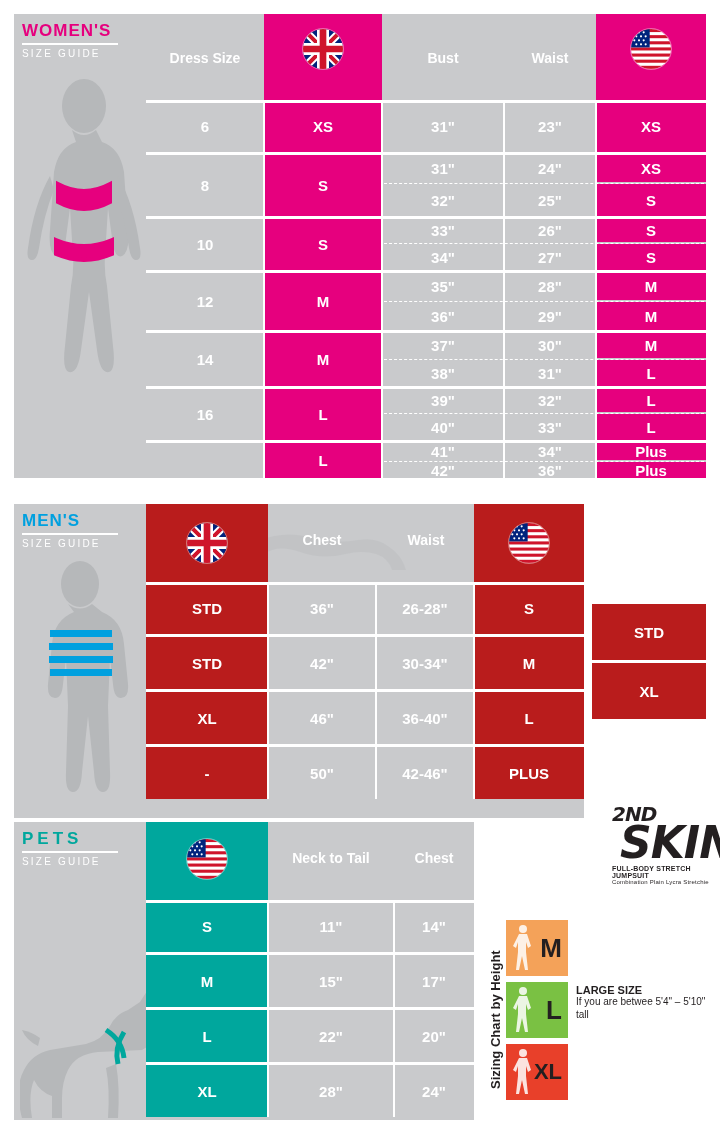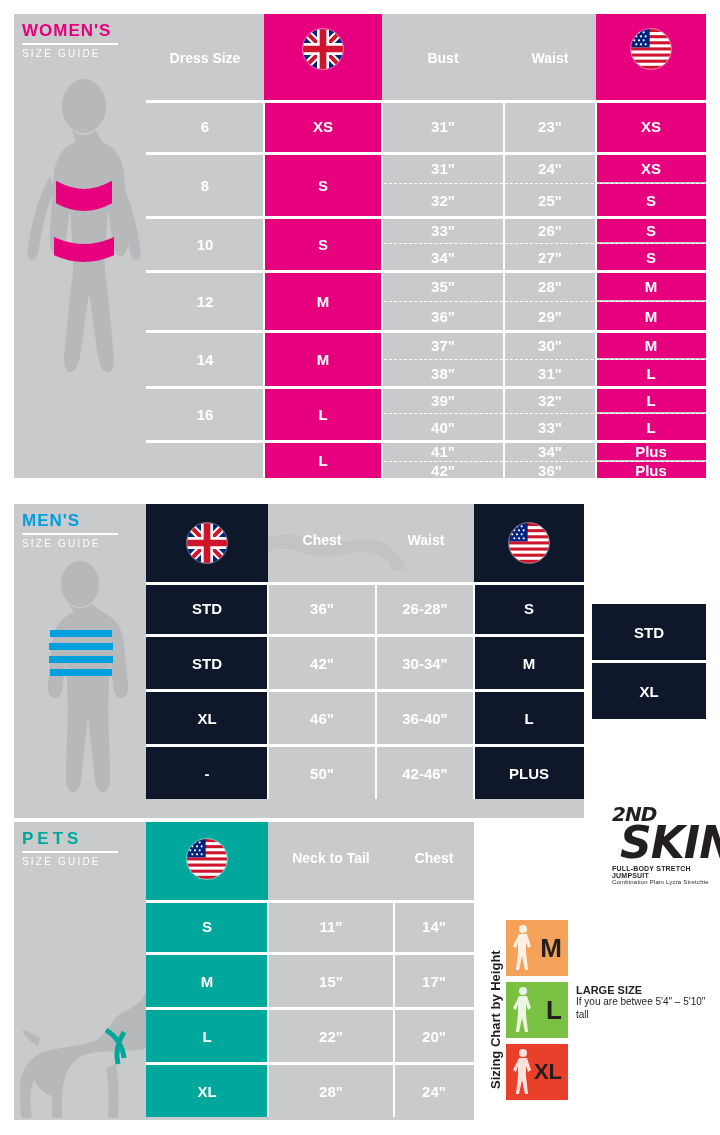--- a/index.html
+++ b/index.html
@@ -90,21 +90,21 @@
     position: absolute;
     display: flex;
     align-items: center;
     justify-content: center;
     font-size: 15px;
     font-weight: bold;
     color: #ffffff;
     z-index: 3;
   }
   .cell.pink { background: #e6007e; }
-  .cell.blue { background: #0f172a; }
+  .cell.blue { background: #b91c1c; }
   .cell.teal { background: #00a79d; }
 
   .grey-cell {
     position: absolute;
     display: flex;
     align-items: center;
     justify-content: center;
     font-size: 15px;
     font-weight: bold;
     color: #ffffff;

